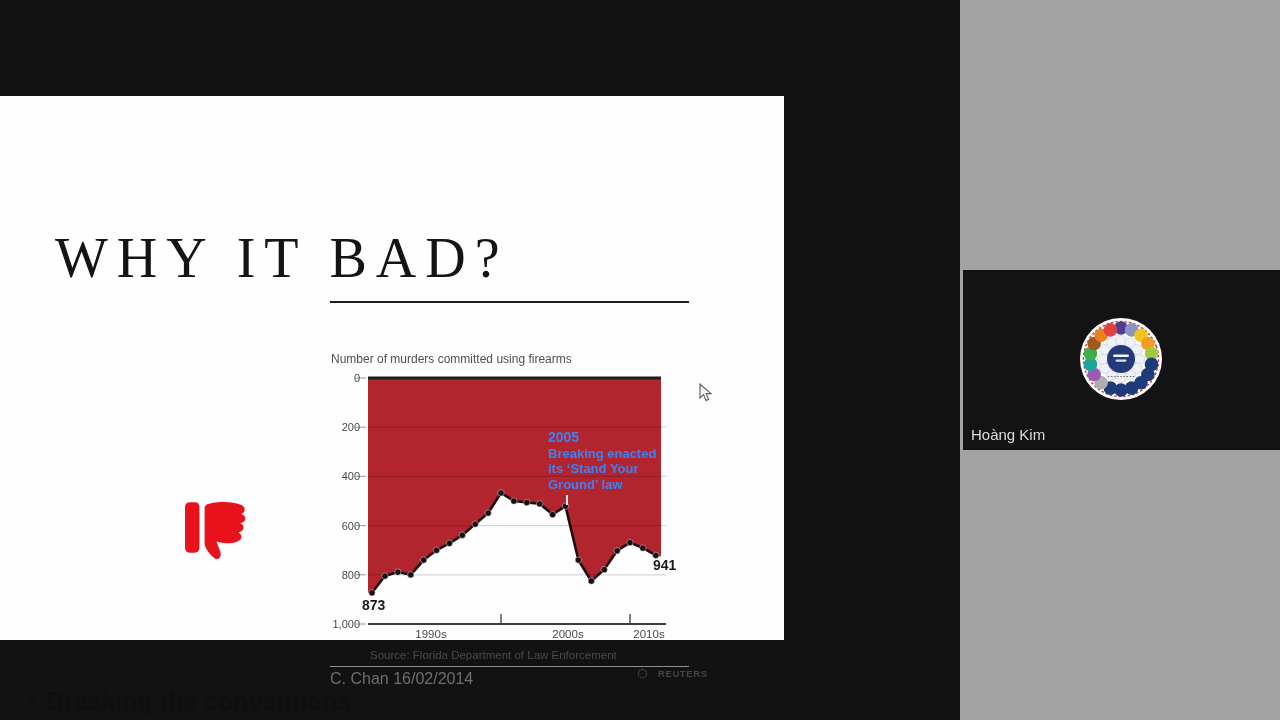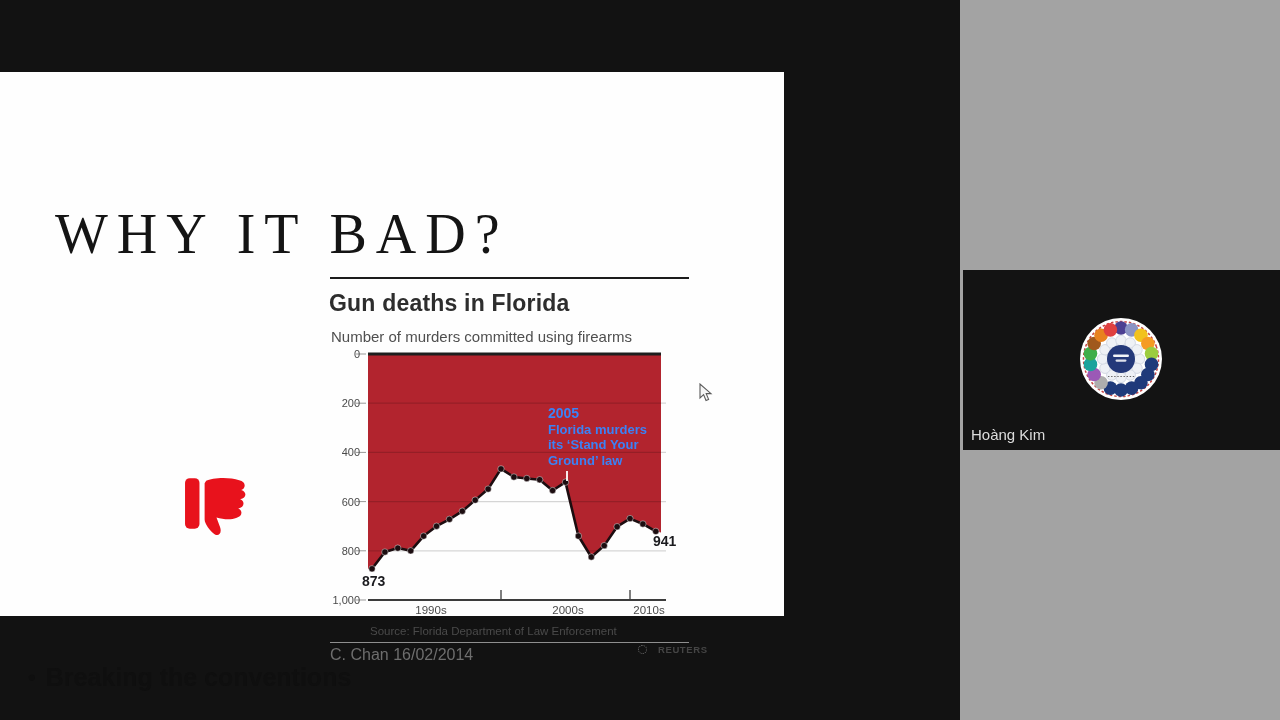--- a/index.html
+++ b/index.html
@@ -1,29 +1,29 @@
 <!DOCTYPE html>
 <html><head>
 <meta charset="utf-8">
 <style>
   html,body{margin:0;padding:0;}
   body{
     width:1280px;height:720px;position:relative;overflow:hidden;
     background:#000;font-family:"Liberation Sans",sans-serif;
   }
   .screen-share{position:absolute;left:0;top:0;width:960px;height:720px;background:#121212;}
-  .slide{position:absolute;left:0;top:72px;width:784px;height:544px;background:#fefefe;}
+  .slide{position:absolute;left:0;top:96px;width:784px;height:544px;background:#fefefe;}
   .slide-title{
     position:absolute;left:55px;top:130px;
     font-family:"Liberation Serif",serif;font-size:56px;font-weight:400;
     letter-spacing:9px;color:#141414;white-space:nowrap;
   }
   .rule-top{position:absolute;left:330px;top:205px;width:359px;height:2px;background:#1c1c1c;}
   .chart-title{position:absolute;left:329px;top:218px;font-size:23px;font-weight:bold;color:#2d2d2d;letter-spacing:.2px;}
-  .chart-subtitle{position:absolute;left:331px;top:256px;font-size:15px;color:#4f4f4f;}
+  .chart-subtitle{position:absolute;left:331px;top:256px;font-size:12px;color:#4f4f4f;}
   #plot{position:absolute;left:325px;top:270px;}
   .annotation{position:absolute;left:548px;top:334px;width:120px;color:#3b82f6;font-size:13px;line-height:15.5px;font-weight:bold;}
   .annotation .yr{font-size:14px;}
   .callout-line{position:absolute;left:566px;top:399px;width:2px;height:10px;background:rgba(255,255,255,.9);}
   .pt-label{position:absolute;font-size:14px;font-weight:bold;color:#1b1b1f;}
   .lbl-873{left:362px;top:501px;}
   .lbl-721{left:653px;top:461px;}
   .source-line{position:absolute;left:330px;top:553px;font-size:11.5px;color:#4a4a4a;margin-left:40px;}
   .rule-bottom{position:absolute;left:330px;top:570px;width:359px;height:1px;background:#8f8f8f;}
   .credit{position:absolute;left:330px;top:574px;font-size:16px;color:#6e6e6e;}
@@ -41,21 +41,20 @@
 </style>
 </head>
 <body>
 
 <div class="screen-share">
   <div class="slide">
 
     <div class="slide-title">WHY IT BAD?</div>
     <div class="rule-top"></div>
 
-    <div class="chart-title">Gun deaths in Florida</div>
     <div class="chart-subtitle">Number of murders committed using firearms</div>
 
     <svg id="plot" width="395" height="285" viewBox="325 270 395 285">
         <polygon points="368,496.8 372.0,496.8 384.9,480.0 397.8,476.1 410.7,478.8 423.6,464.0 436.5,454.2 449.4,447.3 462.3,439.2 475.2,428.1 488.1,417.1 501.0,396.9 513.9,405.0 526.8,406.5 539.7,407.7 552.6,418.5 565.5,410.2 578.4,464.0 591.3,484.9 604.2,473.6 617.1,454.7 630.0,446.6 642.9,452.0 655.8,459.4 661,460.4 661,282 368,282" fill="#b2242e"></polygon>
         <line x1="368" y1="331.2" x2="666" y2="331.2" stroke="rgba(0,0,0,0.16)" stroke-width="1.2"></line>
         <line x1="368" y1="380.4" x2="666" y2="380.4" stroke="rgba(0,0,0,0.16)" stroke-width="1.2"></line>
         <line x1="368" y1="429.6" x2="666" y2="429.6" stroke="rgba(0,0,0,0.16)" stroke-width="1.2"></line>
         <line x1="368" y1="478.8" x2="666" y2="478.8" stroke="rgba(0,0,0,0.16)" stroke-width="1.2"></line>
         <line x1="368" y1="282" x2="661" y2="282" stroke="#1e1e1e" stroke-width="3"></line>
         <polyline points="372,496.75800000000004 384.9,480.03 397.8,476.094 410.7,478.8 423.6,464.03999999999996 436.5,454.2 449.4,447.312 462.3,439.19399999999996 475.2,428.124 488.1,417.054 501,396.882 513.9,405 526.8,406.476 539.7,407.706 552.6,418.53 565.5,410.166 578.4,464.03999999999996 591.3,484.95 604.2,473.634 617.1,454.692 630,446.57399999999996 642.9,451.986 655.8,459.366" fill="none" stroke="#1c0d10" stroke-width="2.6" stroke-linejoin="round"></polyline>
@@ -97,21 +96,21 @@
         <text x="360" y="482.8" text-anchor="end" font-size="11" fill="#4a4a4a">800</text>
         <line x1="356" y1="528" x2="366" y2="528" stroke="#999" stroke-width="1"></line>
         <text x="360" y="532" text-anchor="end" font-size="11" fill="#4a4a4a">1,000</text>
         <text x="431" y="542" text-anchor="middle" font-size="11.5" fill="#4a4a4a">1990s</text>
         <text x="568" y="542" text-anchor="middle" font-size="11.5" fill="#4a4a4a">2000s</text>
         <text x="649" y="542" text-anchor="middle" font-size="11.5" fill="#4a4a4a">2010s</text>
       </svg>
 
     <div class="annotation">
       <div class="yr">2005</div>
-      <div>Florida murders</div>
+      <div>Breaking enacted</div>
       <div>its ‘Stand Your</div>
       <div>Ground’ law</div>
     </div>
     <div class="callout-line"></div>
 
     <div class="pt-label lbl-873">873</div>
     <div class="pt-label lbl-721">941</div>
 
     <div class="source-line">Source: Florida Department of Law Enforcement</div>
     <div class="rule-bottom"></div>

